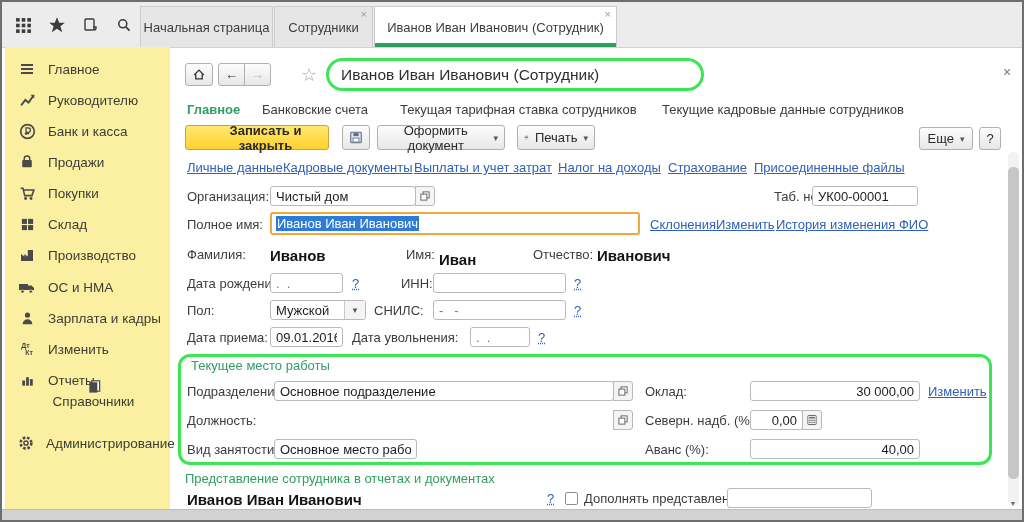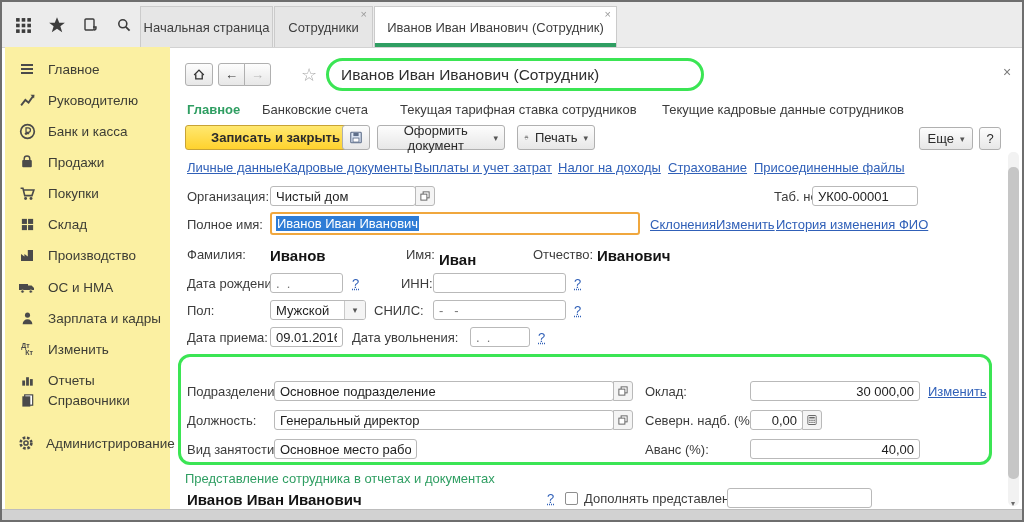--- a/index.html
+++ b/index.html
@@ -196,21 +196,21 @@
     <div class="sitem" style="top:320px;">
       <span class="sicon">
           <svg width="15" height="15" viewBox="0 0 16 16" fill="#4a4a4a">
             <rect x="2.4" y="8" width="3" height="5.5"></rect>
             <rect x="6.5" y="4.5" width="3" height="9"></rect>
             <rect x="10.6" y="6.5" width="3" height="7"></rect>
           </svg>
         </span>
       <span class="slabel">Отчеты</span>
     </div>
-    <div class="sitem" style="top:340px;">
+    <div class="sitem" style="top:332px;flex-direction:column;">
       <span class="sicon">
           <svg width="15" height="15" viewBox="0 0 16 16">
             <rect x="5" y="2" width="8.5" height="11" fill="#fff" stroke="#4a4a4a" stroke-width="1.3"></rect>
             <rect x="2.5" y="3.5" width="8.5" height="11" fill="#4a4a4a"></rect>
           </svg>
         </span>
       <span class="slabel">Справочники</span>
     </div>
     <div class="sitem" style="top:383px;">
       <span class="sicon">
@@ -238,21 +238,21 @@
   <span class="abs" style="left:299px;top:62px;font-size:18px;color:#a8a8a8;cursor:pointer;">☆</span>
   <span class="abs" style="left:339px;top:64px;font-size:15.5px;color:#2e2e2e;white-space:nowrap;">Иванов Иван Иванович (Сотрудник)</span>
   <div class="annot" style="left:324px;top:56px;width:378px;height:33px;border-radius:17px;"></div>
   <span class="winclose" style="left:1001px;top:63px;">×</span>
 
   <span class="navitem active" style="left:185px;top:100px;">Главное</span>
   <span class="navitem" style="left:260px;top:100px;">Банковские счета</span>
   <span class="navitem" style="left:660px;top:100px;">Текущие кадровые данные сотрудников</span>
   <span class="navitem" style="left:398px;top:100px;">Текущая тарифная ставка сотрудников</span>
 
-  <button class="tbtn primary" style="left:183px;top:123px;width:164px;height:25px;padding-left:23px;">Записать и закрыть</button>
+  <button class="tbtn primary" style="left:183px;top:123px;width:144px;height:25px;padding-left:23px;">Записать и закрыть</button>
   <button class="tbtn" style="left:340px;top:123px;width:28px;height:25px;">
     <svg width="15" height="15" viewBox="0 0 16 16">
         <rect x="2" y="2" width="12" height="12" rx="1" fill="#dfe8f6" stroke="#5f6f8a" stroke-width="1.3"></rect>
         <rect x="5" y="2.8" width="6" height="3.6" fill="#5f6f8a"></rect>
         <rect x="4.6" y="8.6" width="6.8" height="4.6" fill="#fff" stroke="#5f6f8a" stroke-width="1"></rect>
       </svg>
   </button>
   <button class="tbtn" style="left:375px;top:123px;width:128px;height:25px;">
     <span>Оформить документ</span>
     <span class="arrowglyph">▾</span>
@@ -323,35 +323,35 @@
   <input class="fld" style="left: 431px; top: 298px; width: 133px;" placeholder="-   -">
   <a class="lnk qhelp" style="left:572px;top:301px;">?</a>
 
   <label class="flabel" style="left:185px;top:328px;">Дата приема:</label>
   <input class="fld" style="left: 268px; top: 325px; width: 73px;" value="09.01.2016">
   <label class="flabel" style="left:350px;top:328px;">Дата увольнения:</label>
   <input class="fld" style="left: 468px; top: 325px; width: 60px;" placeholder=".  .">
   <a class="lnk qhelp" style="left:536px;top:328px;">?</a>
 
   <div class="annot" style="left:176px;top:352px;width:814px;height:111px;border-radius:12px;"></div>
+  <span class="glabel" style="left:186px;top:356px;">Текущее место работы</span>
 
   <label class="flabel" style="left:185px;top:382px;">Подразделение:</label>
   <input class="fld" style="left: 272px; top: 379px; width: 340px;" value="Основное подразделение">
   <span class="attachbtn" style="left:611px;top:379px;">
     <svg width="12" height="12" viewBox="0 0 16 16">
         <rect x="5.5" y="2.5" width="8" height="8" fill="#fff" stroke="#666" stroke-width="1.3"></rect>
         <rect x="2.5" y="5.5" width="8" height="8" fill="#fff" stroke="#666" stroke-width="1.3"></rect>
       </svg>
   </span>
   <label class="flabel" style="left:643px;top:382px;">Оклад:</label>
   <input class="fld num" style="left: 748px; top: 379px; width: 170px;" value="30 000,00">
   <a class="lnk" style="left:926px;top:382px;">Изменить</a>
 
   <label class="flabel" style="left:185px;top:411px;">Должность:</label>
-  <input class="fld" style="left: 272px; top: 408px; width: 340px;" value="Генеральный директор">
   <span class="attachbtn" style="left:611px;top:408px;">
     <svg width="12" height="12" viewBox="0 0 16 16">
         <rect x="5.5" y="2.5" width="8" height="8" fill="#fff" stroke="#666" stroke-width="1.3"></rect>
         <rect x="2.5" y="5.5" width="8" height="8" fill="#fff" stroke="#666" stroke-width="1.3"></rect>
       </svg>
   </span>
   <label class="flabel" style="left:643px;top:411px;">Северн. надб. (%):</label>
   <input class="fld num" style="left: 748px; top: 408px; width: 53px;" value="0,00">
   <span class="attachbtn" style="left:800px;top:408px;">
     <svg width="12" height="12" viewBox="0 0 16 16">

